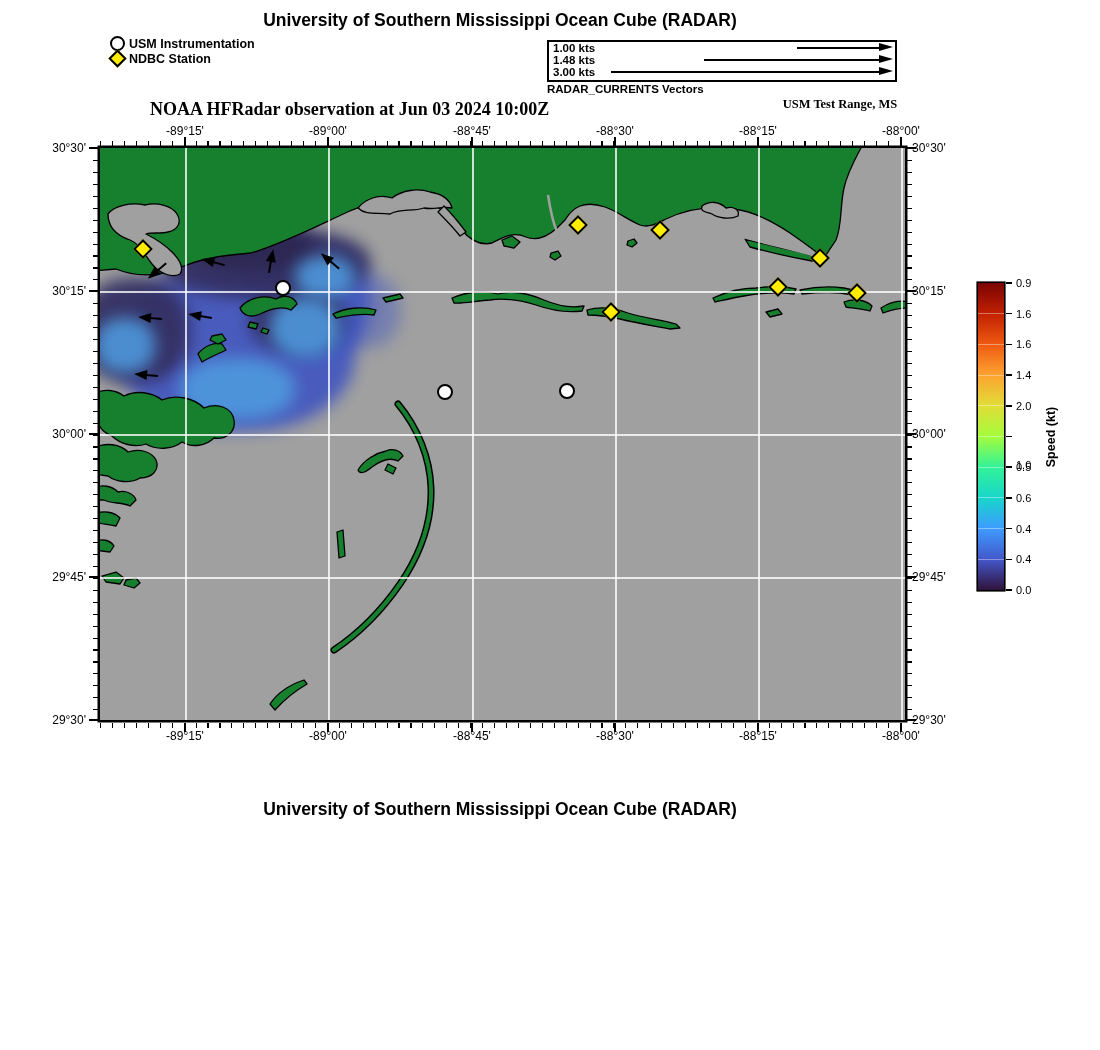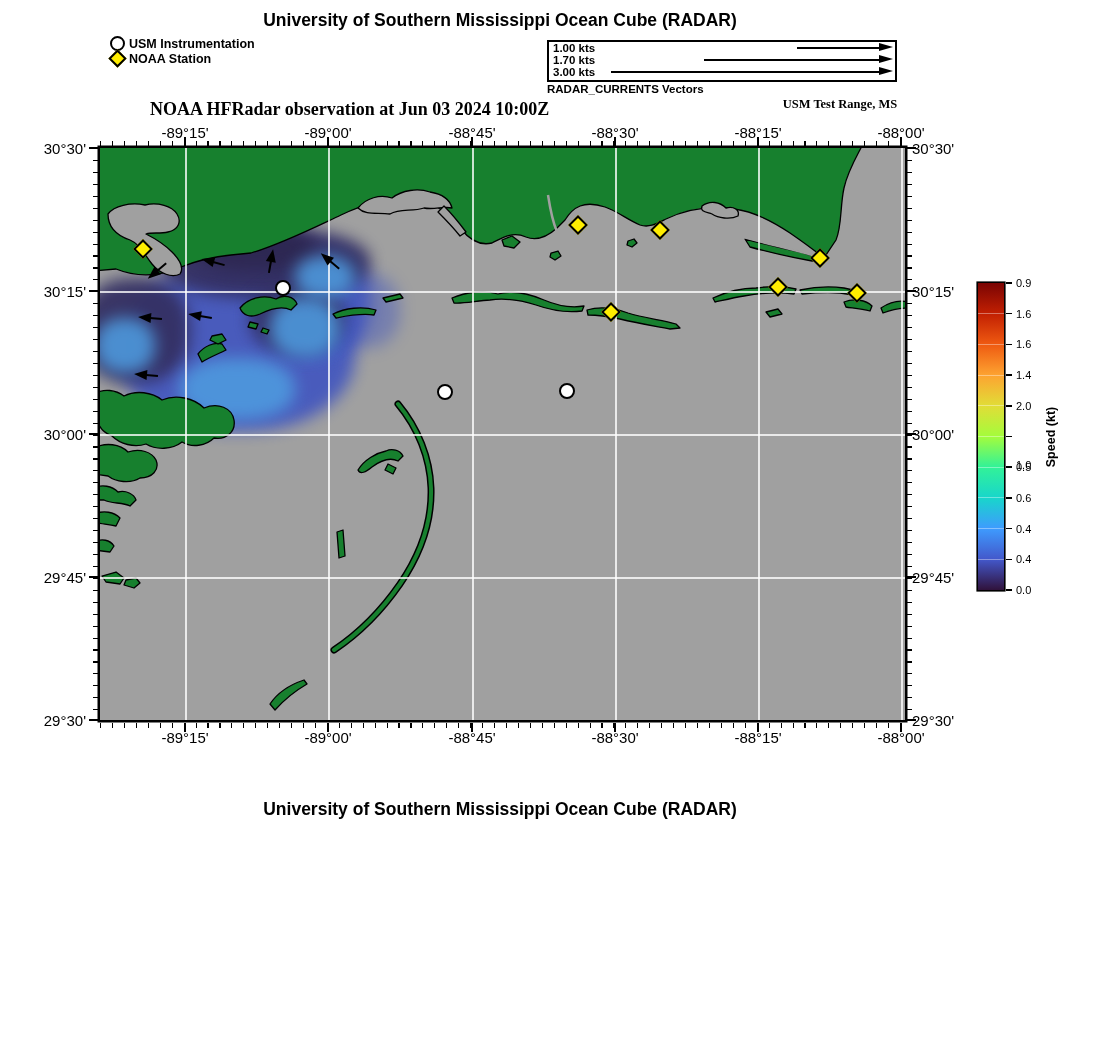--- a/index.html
+++ b/index.html
@@ -51,21 +51,21 @@
   .vector-arrow::after{content:'';position:absolute;right:0;top:0;width:0;height:0;
       border-top:5px solid transparent;border-bottom:5px solid transparent;border-left:13px solid #000;}
   .vector-arrow::before{content:'';position:absolute;left:0;top:4.3px;width:12px;height:1.5px;background:#000;}
 
   
   .minor-ticks-h{height:5px;background:repeating-linear-gradient(to right,#000 0 1.1px,transparent 1.1px 11.94px);}
   .minor-ticks-v{width:5px;background:repeating-linear-gradient(to bottom,#000 0 1.1px,transparent 1.1px 11.94px);}
   .tick-cont{z-index:6;}
   .major-tick-v{position:absolute;top:0;width:1.6px;height:9px;background:#000;}
   .major-tick-h{position:absolute;left:0;width:9px;height:1.6px;background:#000;}
-  .axis-label{position:absolute;font-size:15px;white-space:nowrap;}
+  .axis-label{position:absolute;font-size:12px;white-space:nowrap;}
   .labels-h .axis-label{transform:translateX(-50%);}
   .labels-left .axis-label{transform:translate(-100%,-50%);}
   .labels-right .axis-label{transform:translateY(-50%);}
 
   
   .colorbar-area{left:978px;top:283px;width:75px;height:307px;}
   .cb-bar{position:absolute;left:0;top:0;width:26px;height:307px;box-shadow:0 0 0 1.6px #000;
       background:linear-gradient(to top,
         #30123b 0%,#4358cb 10%,#3e9bfe 20%,#18d6cb 30%,#32f298 40%,#a4fc3c 50%,
         #e1dd37 60%,#fda331 70%,#ef5a11 80%,#c22002 90%,#7a0403 100%);}
@@ -80,32 +80,32 @@
 
 <div class="abs page-title">University of Southern Mississippi Ocean Cube (RADAR)</div>
 
 <div class="abs legend">
   <div class="legend-row">
     <span class="legend-circle"></span>
     <span class="legend-label">USM Instrumentation</span>
   </div>
   <div class="legend-row">
     <span class="legend-diamond"></span>
-    <span class="legend-label">NOAA Station</span>
+    <span class="legend-label">NDBC Station</span>
   </div>
 </div>
 
 <div class="abs scale-box">
   <div class="scale-row r0">
     <span class="scale-label">1.00 kts</span>
     <span class="scale-line"></span>
     <span class="scale-head"></span>
   </div>
   <div class="scale-row r1">
-    <span class="scale-label">1.70 kts</span>
+    <span class="scale-label">1.48 kts</span>
     <span class="scale-line"></span>
     <span class="scale-head"></span>
   </div>
   <div class="scale-row r2">
     <span class="scale-label">3.00 kts</span>
     <span class="scale-line"></span>
     <span class="scale-head"></span>
   </div>
 </div>
 <div class="abs scale-caption">RADAR_CURRENTS Vectors</div>

